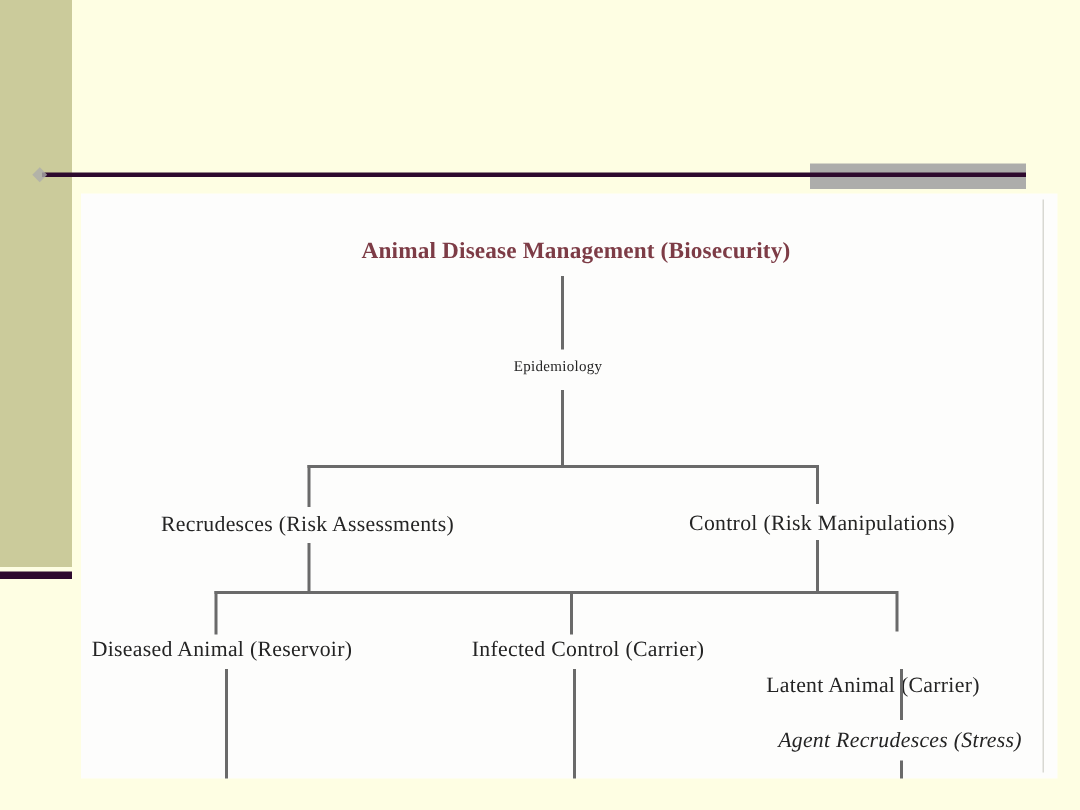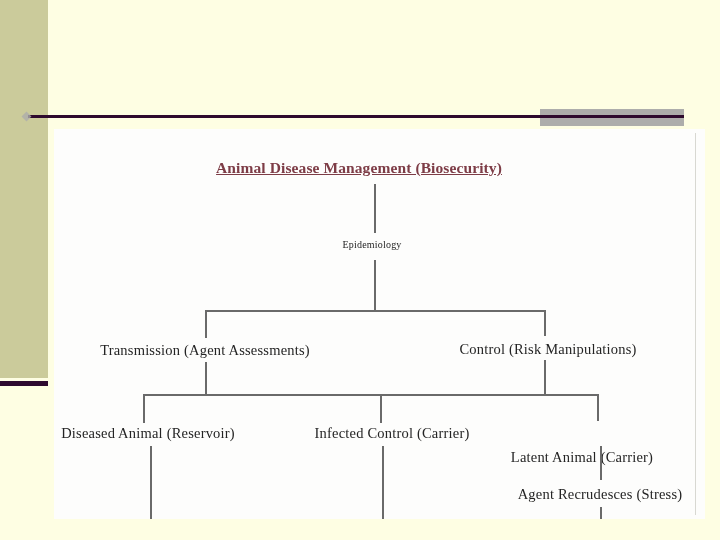--- a/index.html
+++ b/index.html
@@ -39,46 +39,46 @@
   <div class="sidebar"></div>
   <div class="sidebar-underline"></div>
 
   <div class="rule-gray"></div>
   <div class="rule"></div>
   <div class="rule-tip"></div>
 
   <div class="paper">
     <div class="scan-edge"></div>
 
-    <div class="node title" style="left:305px;top:30px;text-decoration:underline;">Animal Disease Management (Biosecurity)</div>
+    <div class="node title" style="left:330px;top:30px;">Animal Disease Management (Biosecurity)</div>
 
     <div class="vline" style="left:320px;top:55px;height:49px;"></div>
 
     <div class="node" style="left:318px;top:110px;font-size:10px;">Epidemiology</div>
 
     <div class="vline" style="left:320px;top:131px;height:50px;"></div>
     <div class="hline" style="left:151px;top:181px;width:341px;"></div>
     <div class="vline" style="left:151px;top:181px;height:28px;"></div>
     <div class="vline" style="left:490px;top:181px;height:26px;"></div>
 
-    <div class="node" style="left:151px;top:213px;">Transmission (Agent Assessments)</div>
+    <div class="node" style="left:151px;top:213px;">Recrudesces (Risk Assessments)</div>
     <div class="node" style="left:494px;top:212px;text-align:center;">Control (Risk Manipulations)</div>
 
     <div class="vline" style="left:151px;top:233px;height:33px;"></div>
     <div class="vline" style="left:490px;top:231px;height:35px;"></div>
     <div class="hline" style="left:89px;top:265px;width:455px;"></div>
     <div class="vline" style="left:89px;top:265px;height:29px;"></div>
     <div class="vline" style="left:326px;top:265px;height:29px;"></div>
     <div class="vline" style="left:543px;top:265px;height:27px;"></div>
 
     <div class="node" style="left:94px;top:296px;font-family:Liberation Serif, serif;">Diseased Animal (Reservoir)</div>
     <div class="node" style="left:338px;top:296px;">Infected Control (Carrier)</div>
     <div class="node" style="left:528px;top:295px;margin-top:25px;">Latent Animal (Carrier)</div>
 
     <div class="vline" style="left:96px;top:317px;height:73px;"></div>
     <div class="vline" style="left:328px;top:317px;height:73px;"></div>
     <div class="vline" style="left:546px;top:317px;height:34px;"></div>
 
-    <div class="node" style="left:546px;top:357px;">Agent Recrudesces (Stress)</div>
+    <div class="node" style="left:546px;top:357px;font-style:italic;">Agent Recrudesces (Stress)</div>
     <div class="vline" style="left:546px;top:378px;height:12px;"></div>
   </div>
 
 </div>
 
 </body></html>

